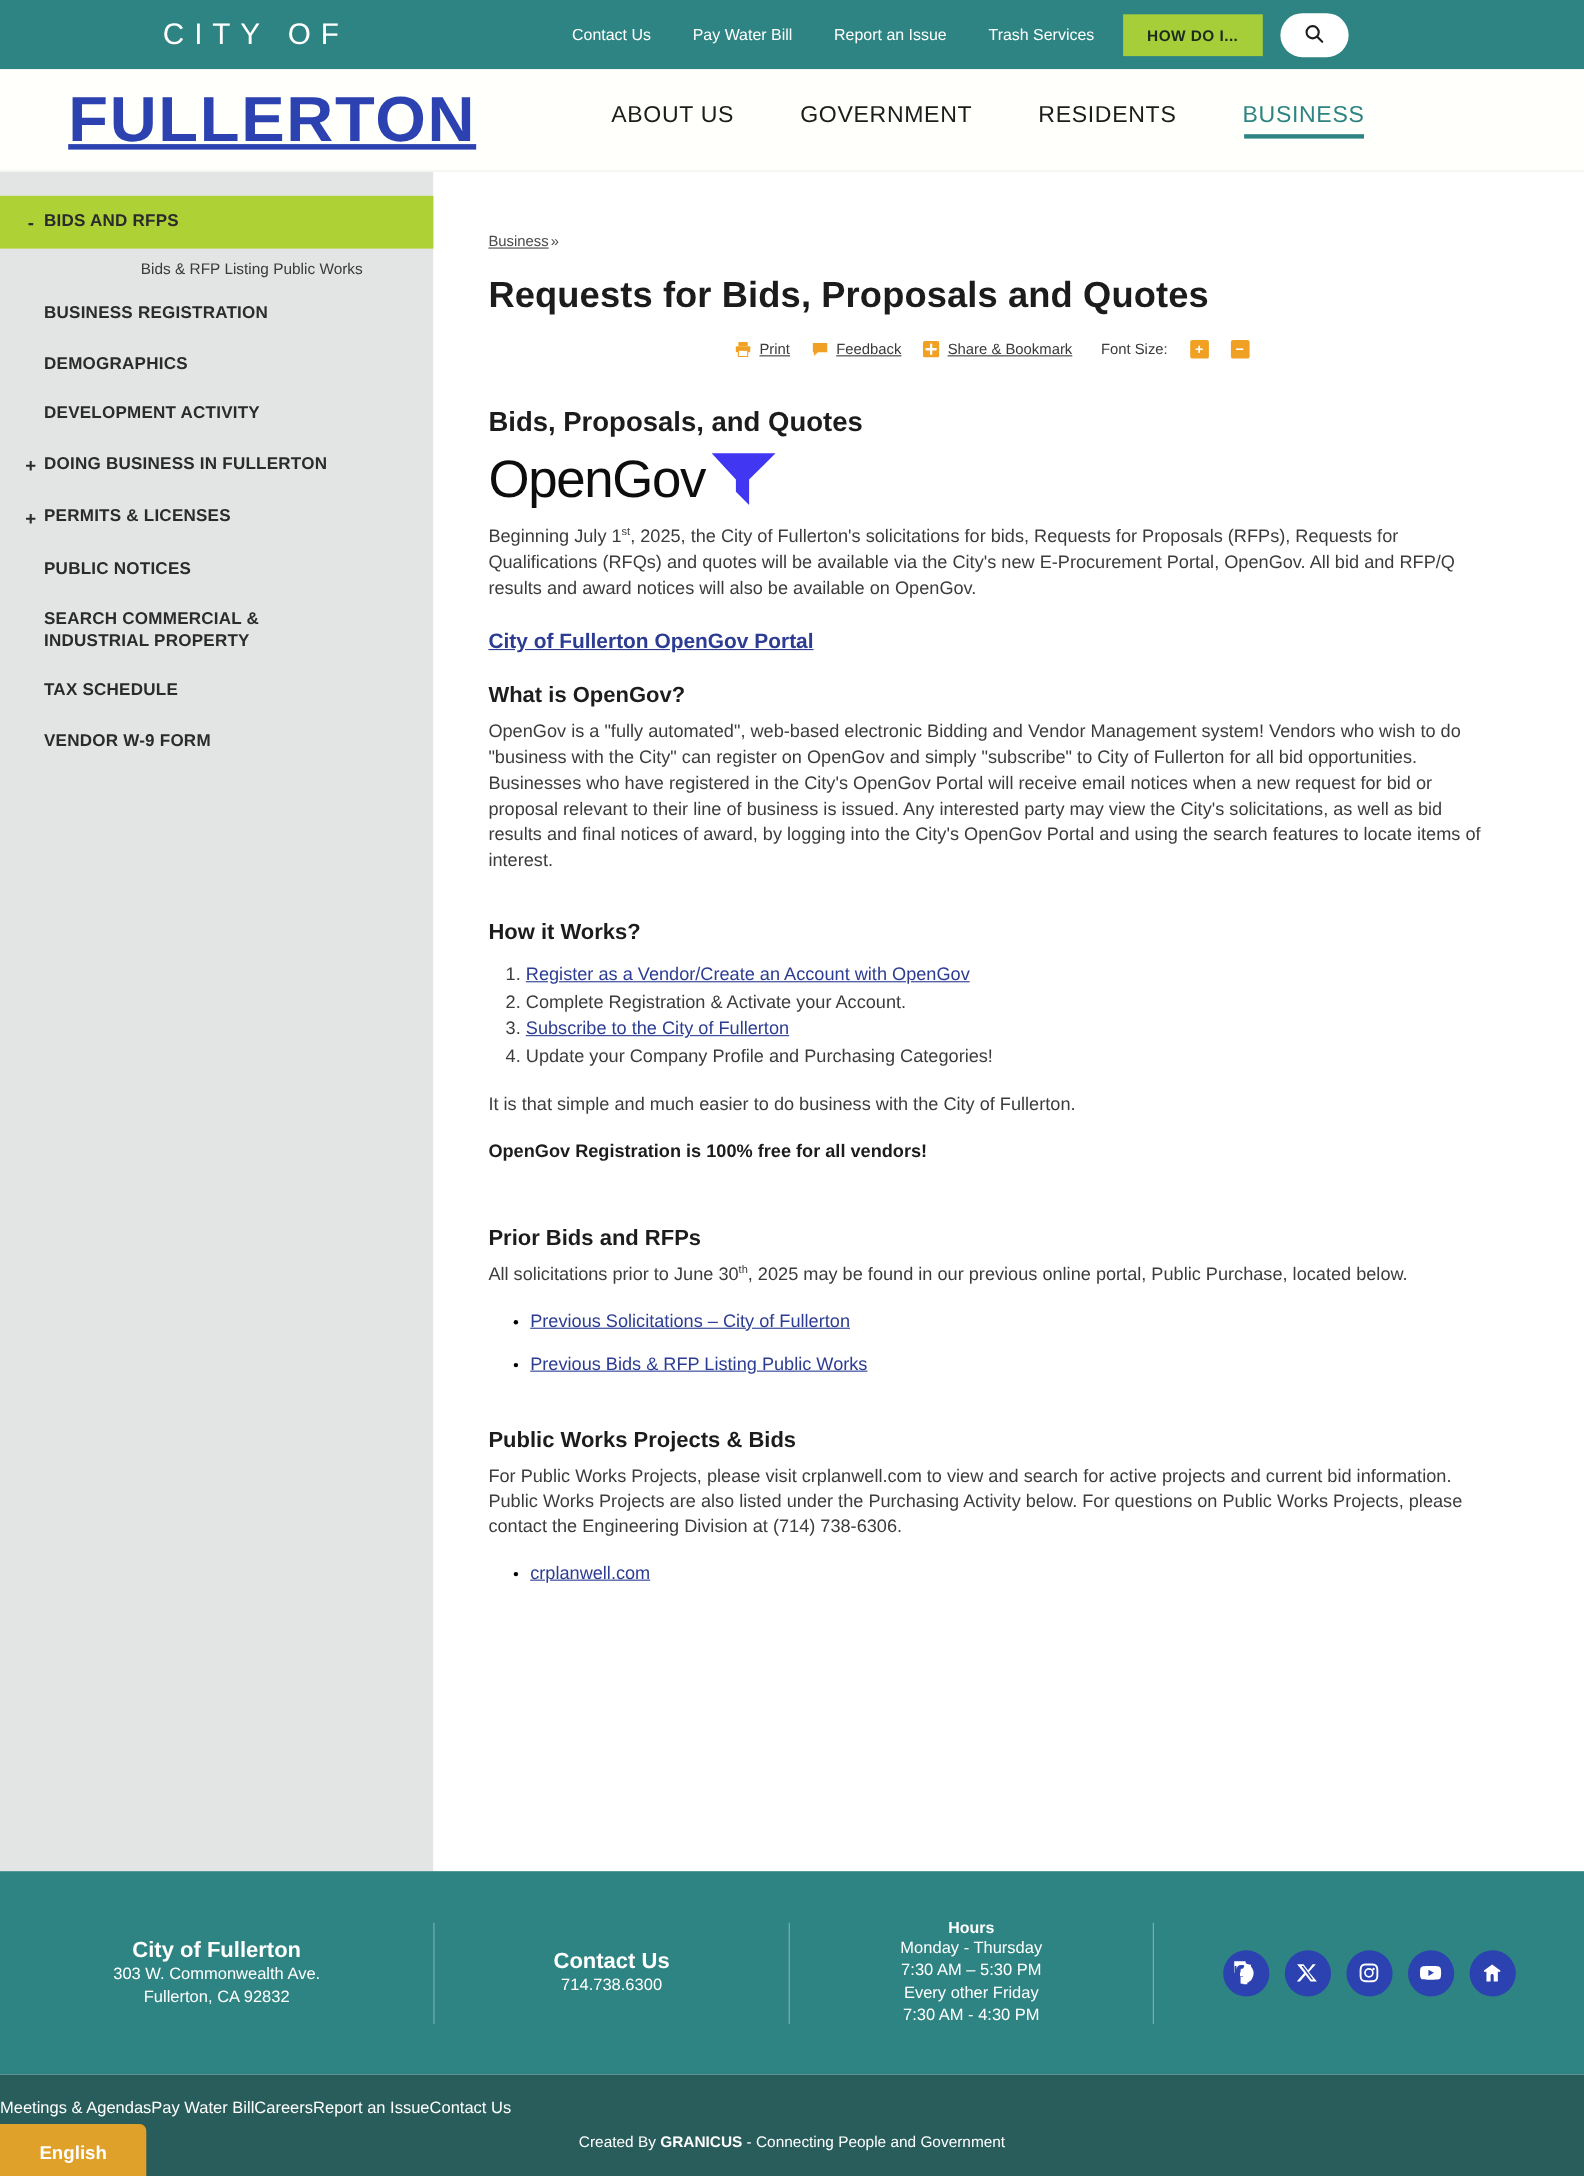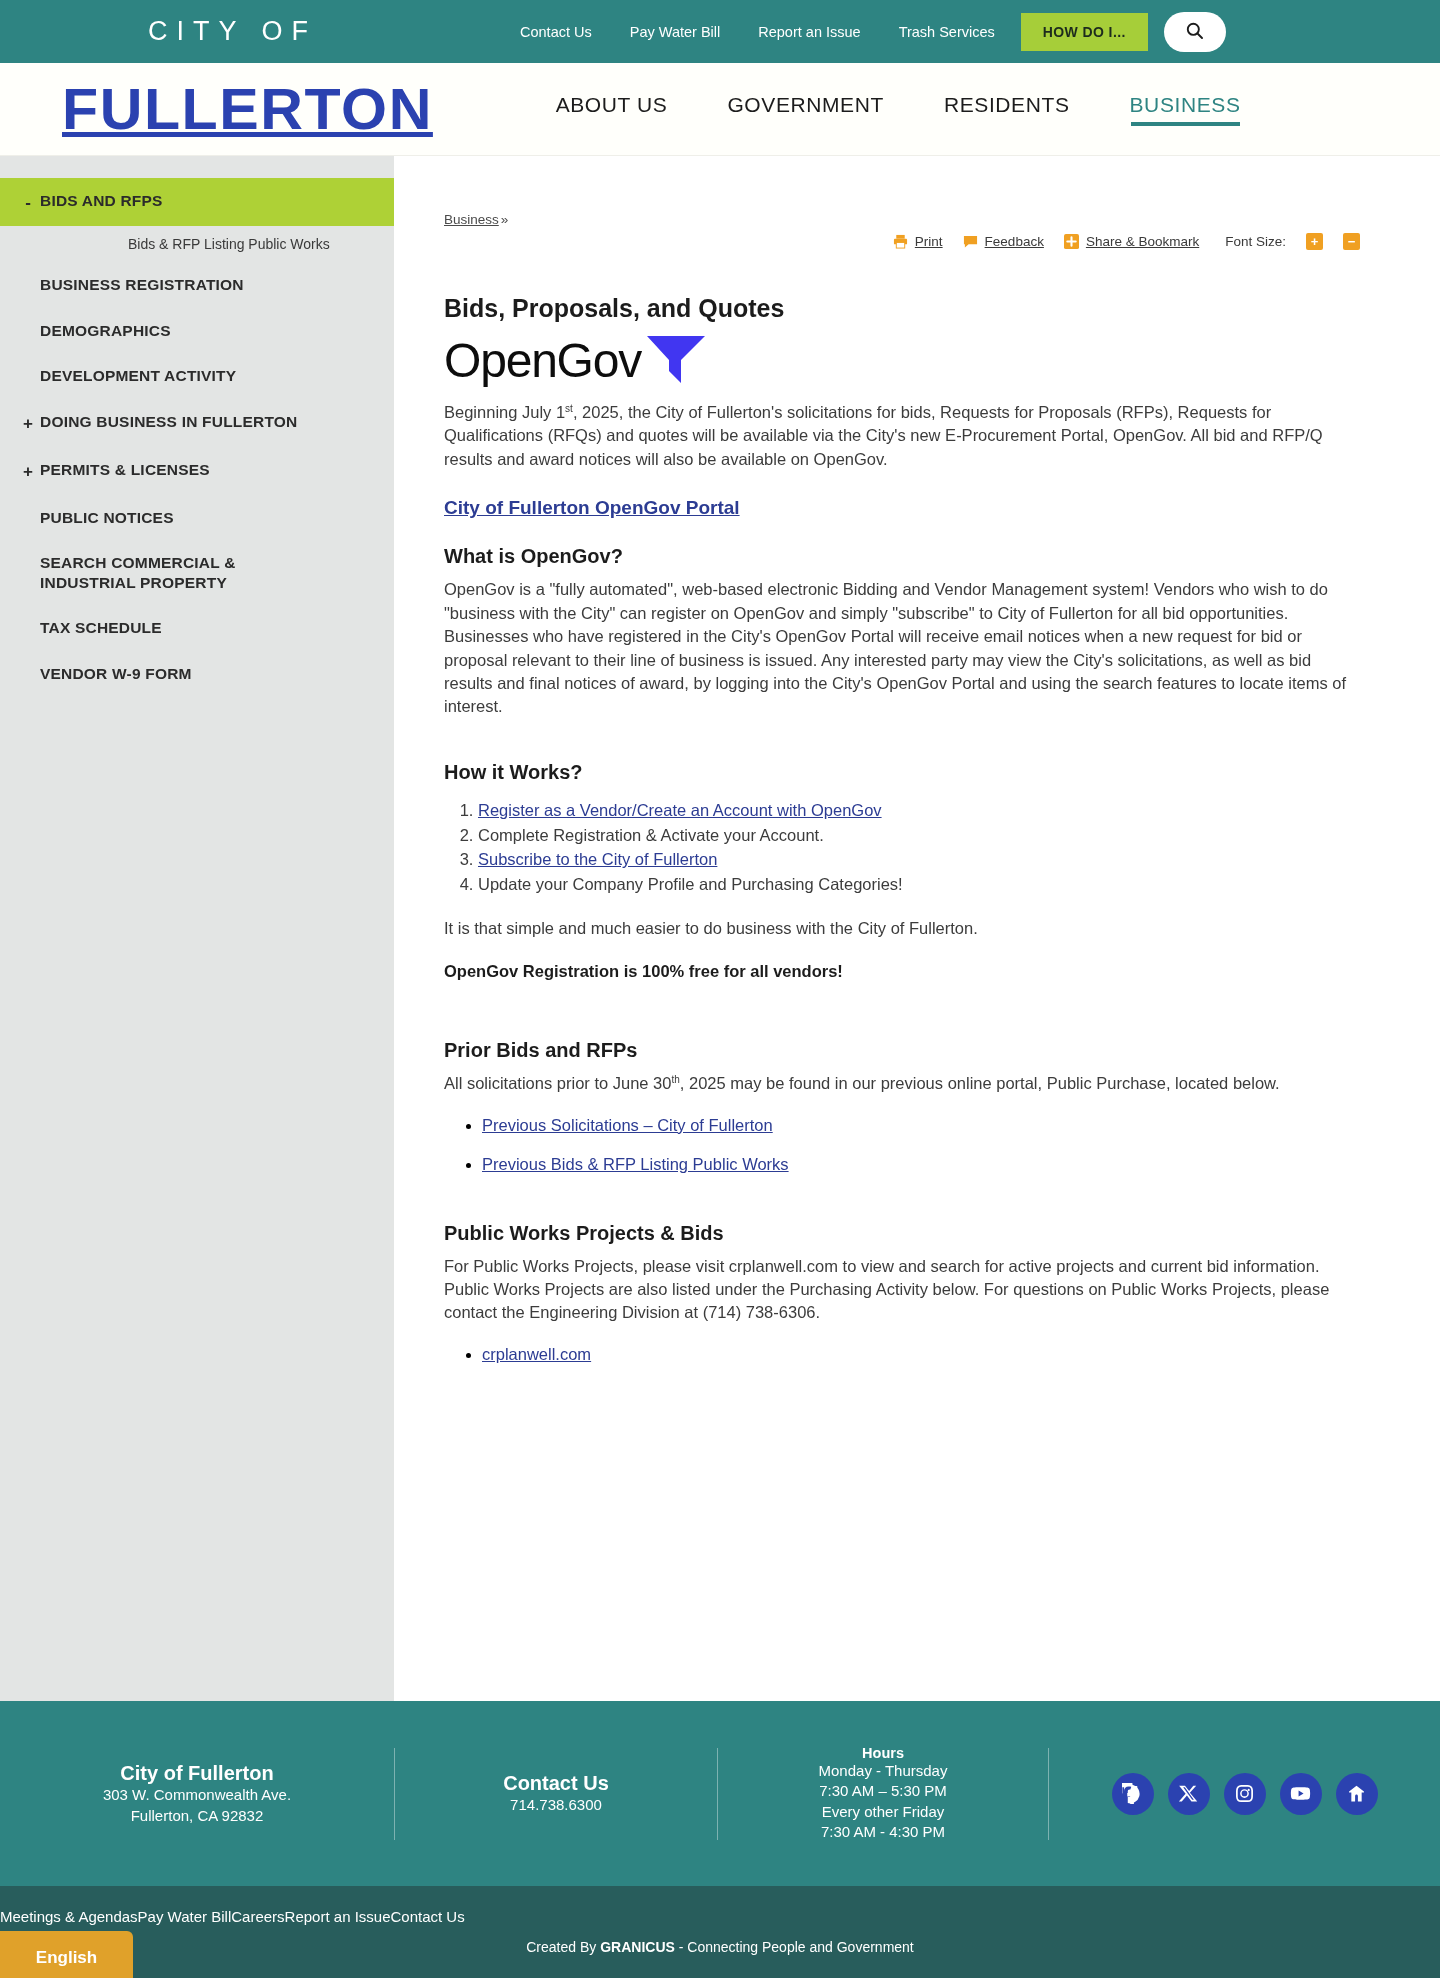--- a/index.html
+++ b/index.html
@@ -169,23 +169,23 @@
     font-size: 33px;
     font-weight: 700;
     color: #1c1c1c;
     letter-spacing: .1px;
     font-family: "Liberation Sans Narrow", "Liberation Sans", sans-serif;
   }
 
   .toolrow {
     display: flex;
     align-items: center;
-    justify-content: flex-end;
+    justify-content: center;
     gap: 20px;
-    margin-top: 6px;
+    margin-top: 22px;
     padding-right: 2px;
   }
   .toolitem { display: flex; align-items: center; gap: 7px; text-decoration: none; }
   .toolitem .tlabel {
     font-size: 13.5px; color: #3a3a3a; text-decoration: underline;
   }
   .ticon { width: 15px; height: 15px; display: block; }
   .fontsize-label { font-size: 13.5px; color: #3a3a3a; margin-left: 6px; }
   .fsbtn {
     width: 17px; height: 17px; background: #f0a022;
@@ -387,20 +387,21 @@
       <span class="lbl">VENDOR W-9 FORM</span>
     </a>
   </aside>
 
   <main class="content">
 
     <div class="breadcrumb">
       <a href="#">Business</a><span class="sep">»</span>
     </div>
 
+    <h1 class="page-title">Requests for Bids, Proposals and Quotes</h1>
 
     <div class="toolrow">
       <a href="#" class="toolitem">
         <span class="ticon">
           <svg viewBox="0 0 16 16">
               <rect x="3.5" y="1" width="9" height="4" fill="#f0a022"></rect>
               <rect x="1" y="5" width="14" height="6" rx="1" fill="#f0a022"></rect>
               <rect x="3.5" y="9" width="9" height="6" fill="#fff" stroke="#f0a022" stroke-width="1"></rect>
             </svg>
         </span>

